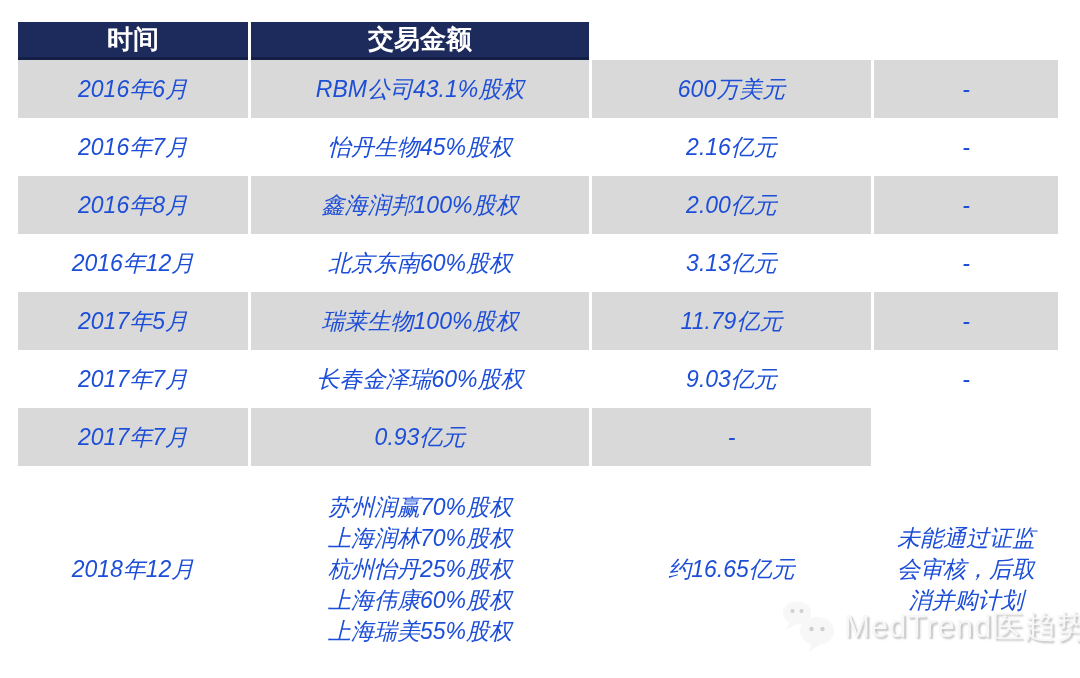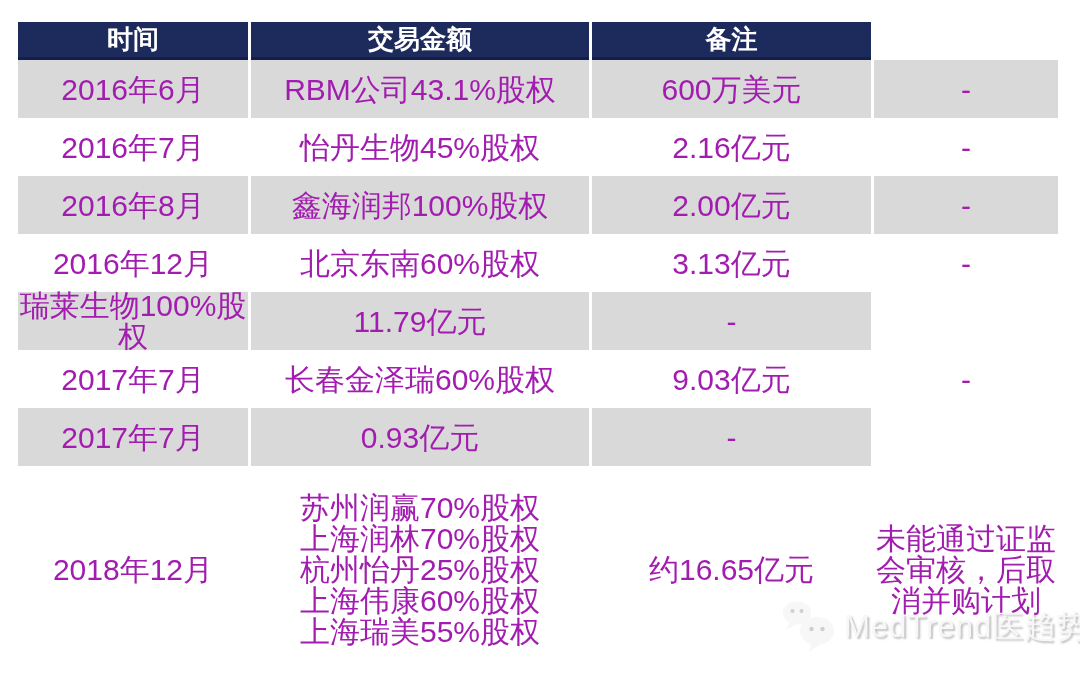--- a/index.html
+++ b/index.html
@@ -30,24 +30,25 @@
   .header-row .cell {
     background: #1c2a5c;
     color: #ffffff;
     font-weight: bold;
     font-size: 26px;
     height: 38px;
     border-bottom: 3px solid #141f47;
   }
   .body-row .cell {
     height: 58px;
-    color: #a21caf;
-    font-size: 30px;
+    color: #1d4ed8;
+    font-size: 23px;
     line-height: 31px;
     white-space: pre-line;
+    font-style: italic;
   }
   .body-row:nth-child(even) .cell { background: #d9d9d9; }
   .body-row:nth-child(odd)  .cell { background: #ffffff; }
   .body-row.tall .cell { height: 160px; margin-top: 23px; }
 
   .watermark {
     position: absolute;
     left: 782px; top: 600px;
     display: flex;
     align-items: center;
@@ -66,21 +67,20 @@
 </head>
 <body>
 
 <div class="canvas">
 
   <div class="acq-table">
 
     <div class="t-row header-row">
       <div class="cell">时间</div>
       <div class="cell">交易金额</div>
-      <div class="cell">备注</div>
     </div>
 
     <div class="t-row body-row">
       <div class="cell">2016年6月</div>
       <div class="cell">RBM公司43.1%股权</div>
       <div class="cell">600万美元</div>
       <div class="cell">-</div>
     </div>
 
     <div class="t-row body-row">
@@ -98,20 +98,21 @@
     </div>
 
     <div class="t-row body-row">
       <div class="cell">2016年12月</div>
       <div class="cell">北京东南60%股权</div>
       <div class="cell">3.13亿元</div>
       <div class="cell">-</div>
     </div>
 
     <div class="t-row body-row">
+      <div class="cell">2017年5月</div>
       <div class="cell">瑞莱生物100%股权</div>
       <div class="cell">11.79亿元</div>
       <div class="cell">-</div>
     </div>
 
     <div class="t-row body-row">
       <div class="cell">2017年7月</div>
       <div class="cell">长春金泽瑞60%股权</div>
       <div class="cell">9.03亿元</div>
       <div class="cell">-</div>

